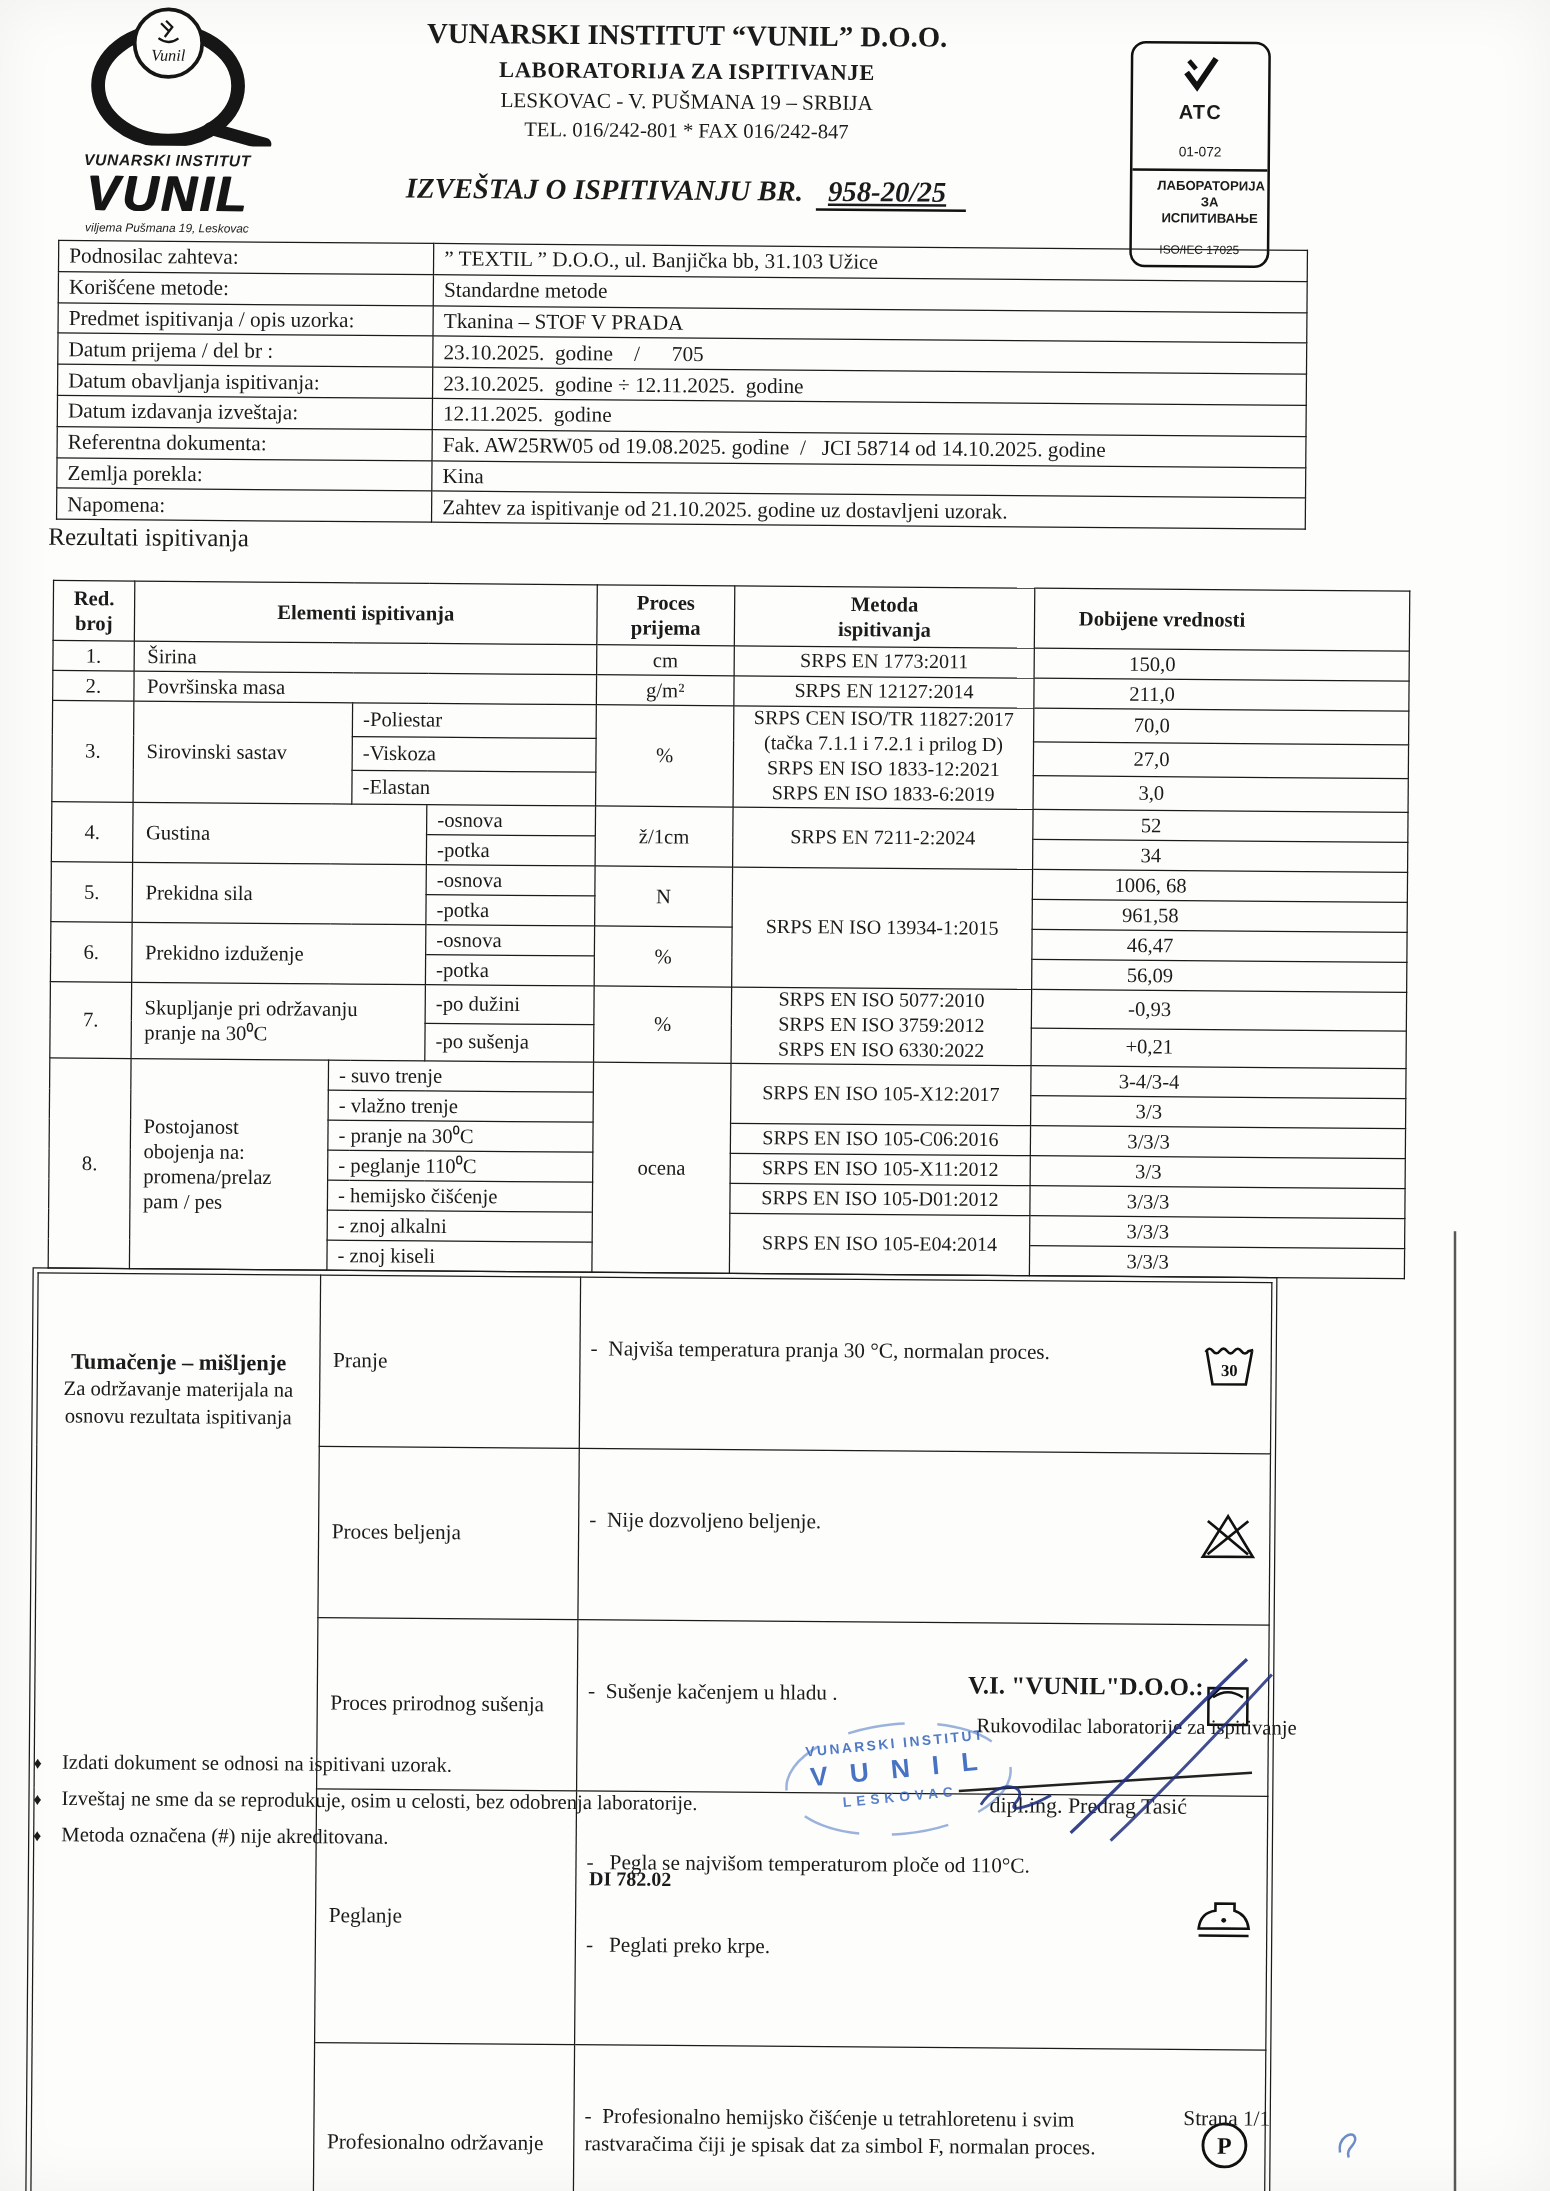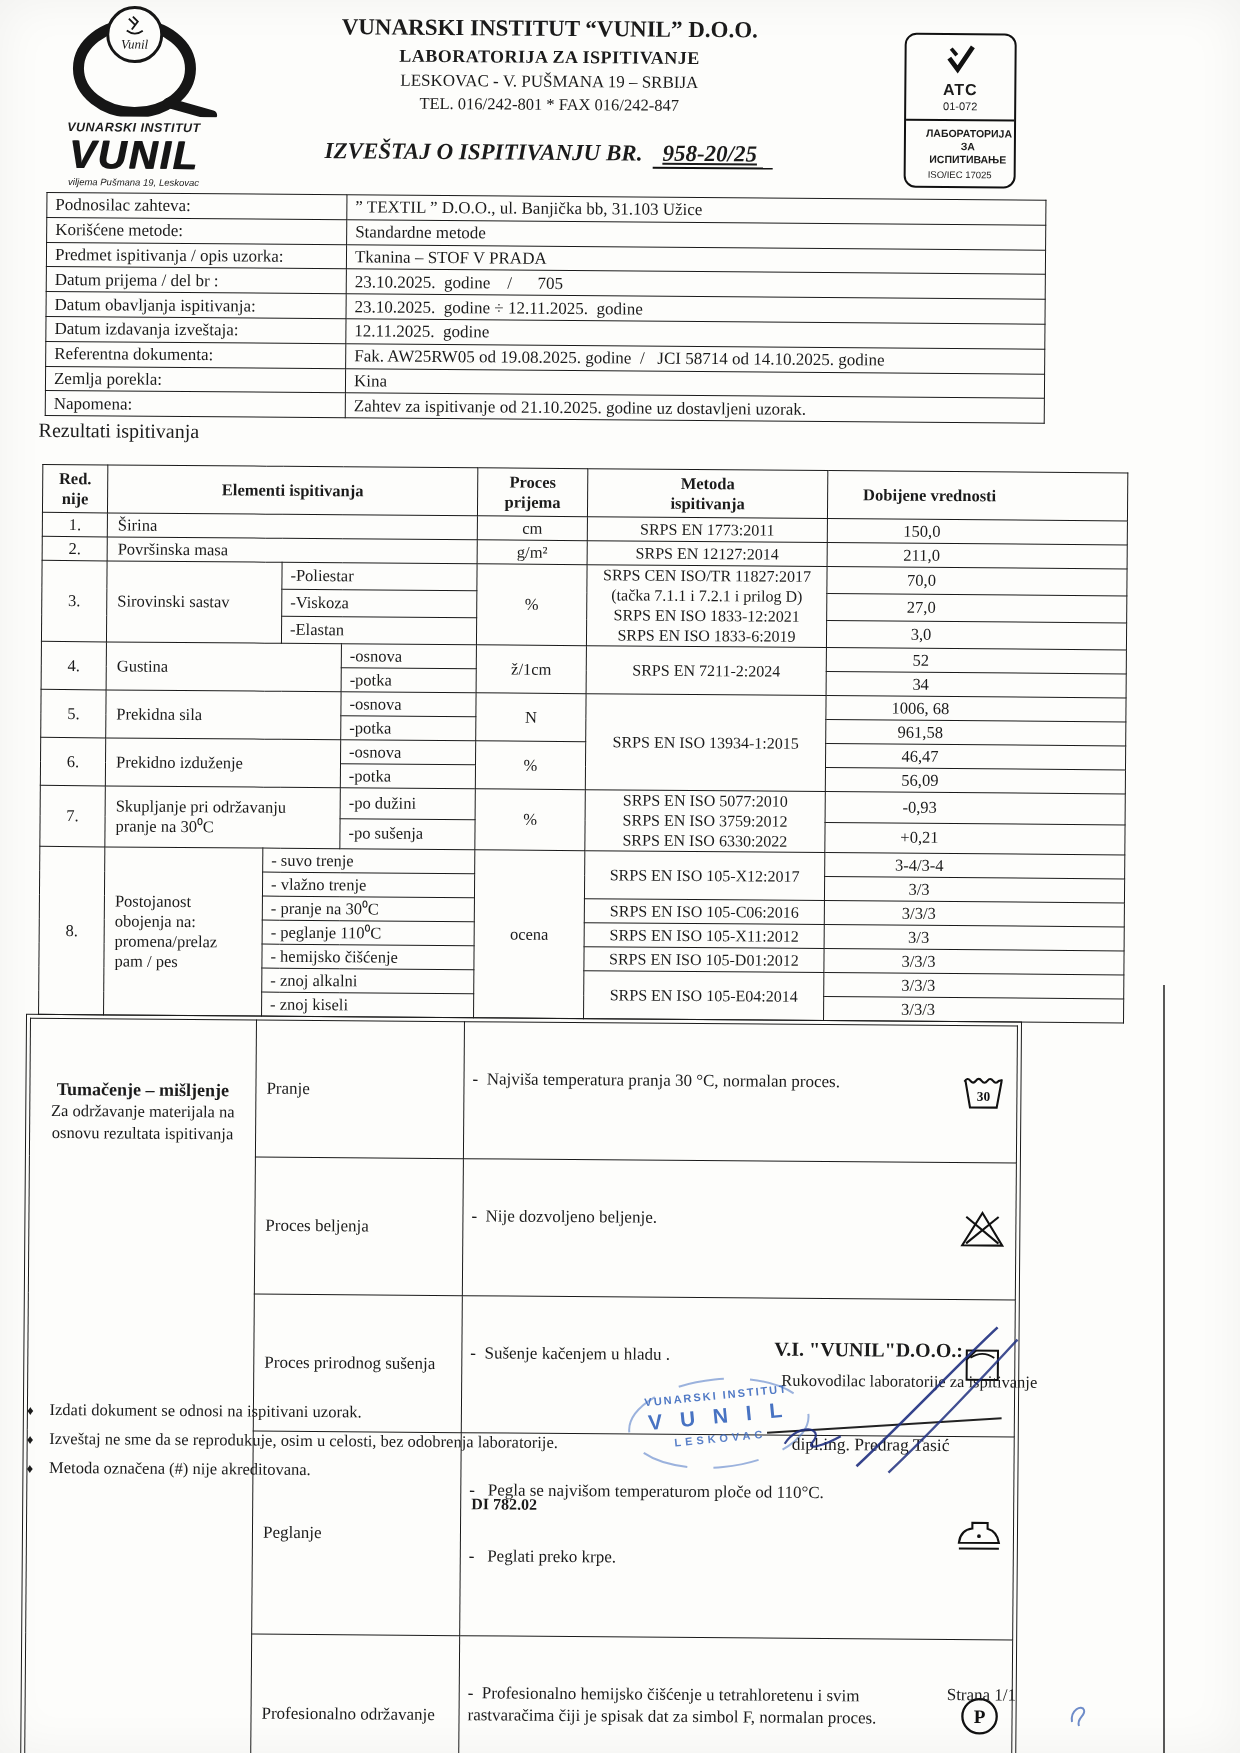--- a/index.html
+++ b/index.html
@@ -20,24 +20,24 @@
   .hc-addr{font-size:17px;margin-top:4px;}
   .hc-tel{font-size:16.5px;margin-top:3px;}
   .report-title{position:absolute;left:260px;top:136px;width:580px;text-align:center;
                 font-style:italic;font-weight:700;font-size:23px;}
   .report-number{border-bottom:2.5px solid #111;padding:0 16px 1px 10px;margin-left:10px;text-decoration:underline;}
 
   .atc{position:absolute;left:905px;top:26px;width:112px;border:2.5px solid #111;border-radius:12px;
        text-align:center;padding:8px 4px 6px;box-sizing:border-box;background:#fdfdfb;
        font-family:"Liberation Sans",sans-serif;}
   .atc-name{font-weight:700;font-size:16px;letter-spacing:1px;margin-top:2px;}
-  .atc-code{font-size:11px;margin-top:1px;}
+  .atc-code{font-size:11px;margin-top:16px;}
   .atc-div{border-top:2px solid #111;margin:7px -4px 6px;}
   .atc-l{font-weight:700;font-size:10.5px;line-height:13px;margin-left:16px;}
-  .atc-iso{font-size:9.5px;margin-top:3px;}
+  .atc-iso{font-size:9.5px;margin-top:13px;}
 
   
   .info-table{position:absolute;left:48px;top:192px;width:1000px;border-collapse:collapse;font-size:17px;}
   .info-table td{border:1.6px solid #1b1b1b;padding:0 8px;height:23.8px;line-height:21px;white-space:pre-wrap;}
   .info-table td.lbl{width:283px;}
 
   
   .section-title{position:absolute;left:42px;top:419px;font-size:20px;}
   .rt{position:absolute;left:46px;top:464px;width:1085px;border-collapse:collapse;
       table-layout:fixed;font-size:16.5px;}
@@ -184,21 +184,21 @@
           <col style="width:60px">
       <col style="width:135px">
           <col style="width:110px">
           <col style="width:240px">
           <col style="width:300px">
     </colgroup>
     <thead>
       <tr>
         <th>
               <div>Red.</div>
-              <div>nije</div>
+              <div>broj</div>
             </th>
         <th colspan="4">Elementi ispitivanja</th>
         <th>
               <div>Proces</div>
               <div>prijema</div>
             </th>
         <th>
               <div>Metoda</div>
               <div>ispitivanja</div>
             </th>

